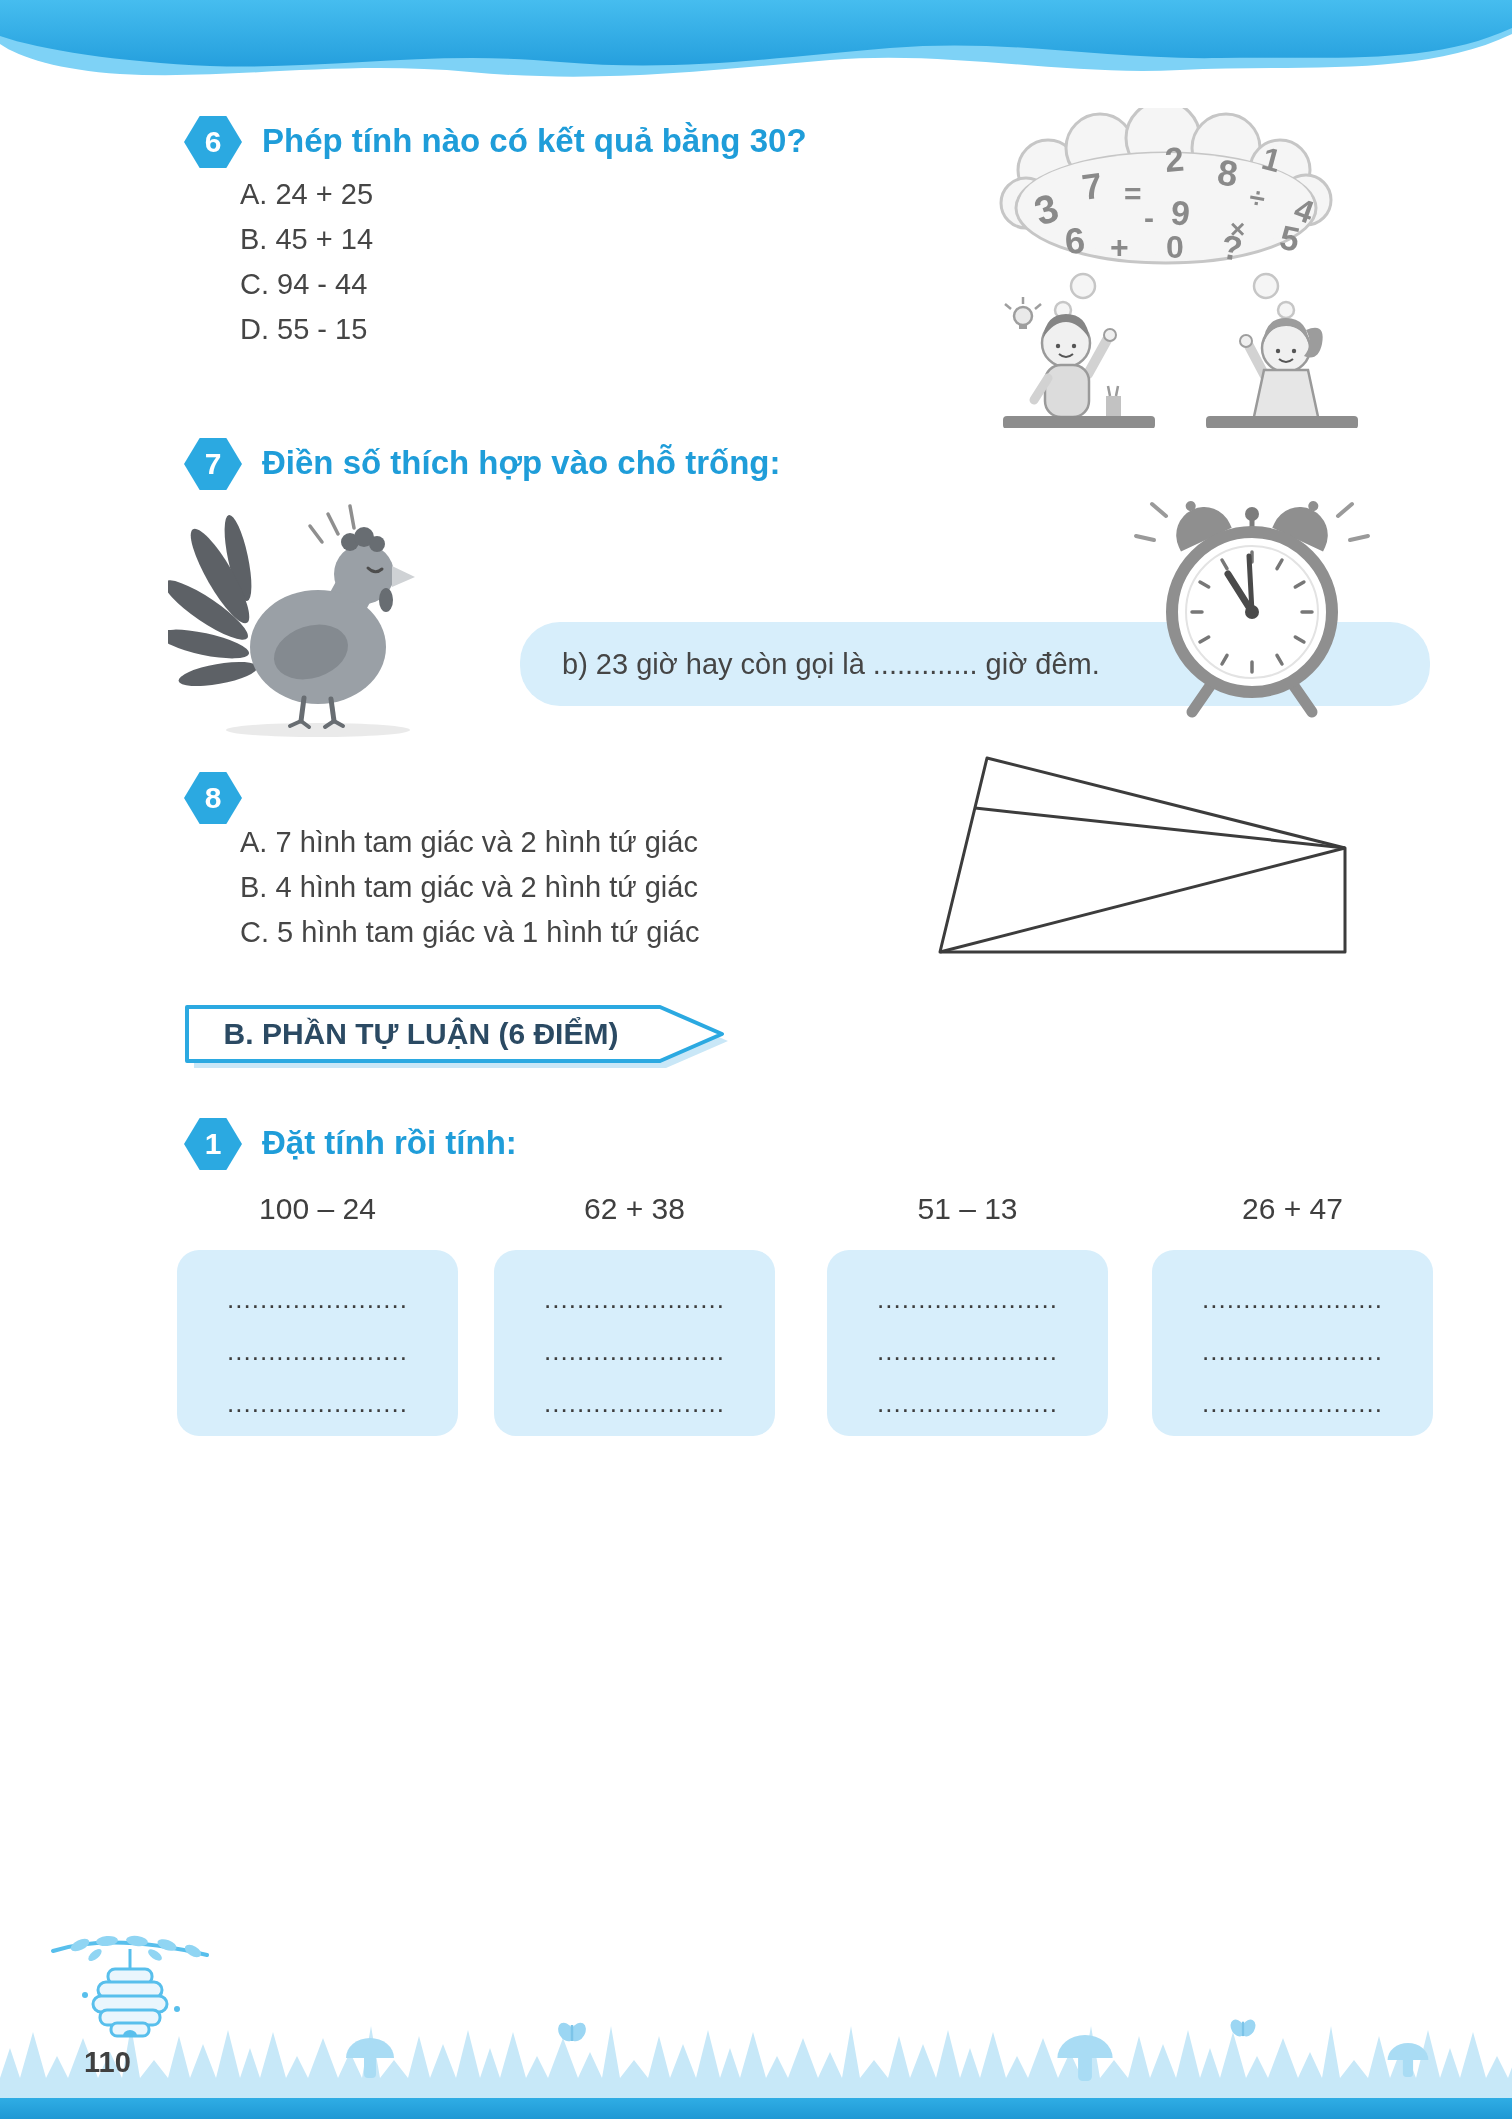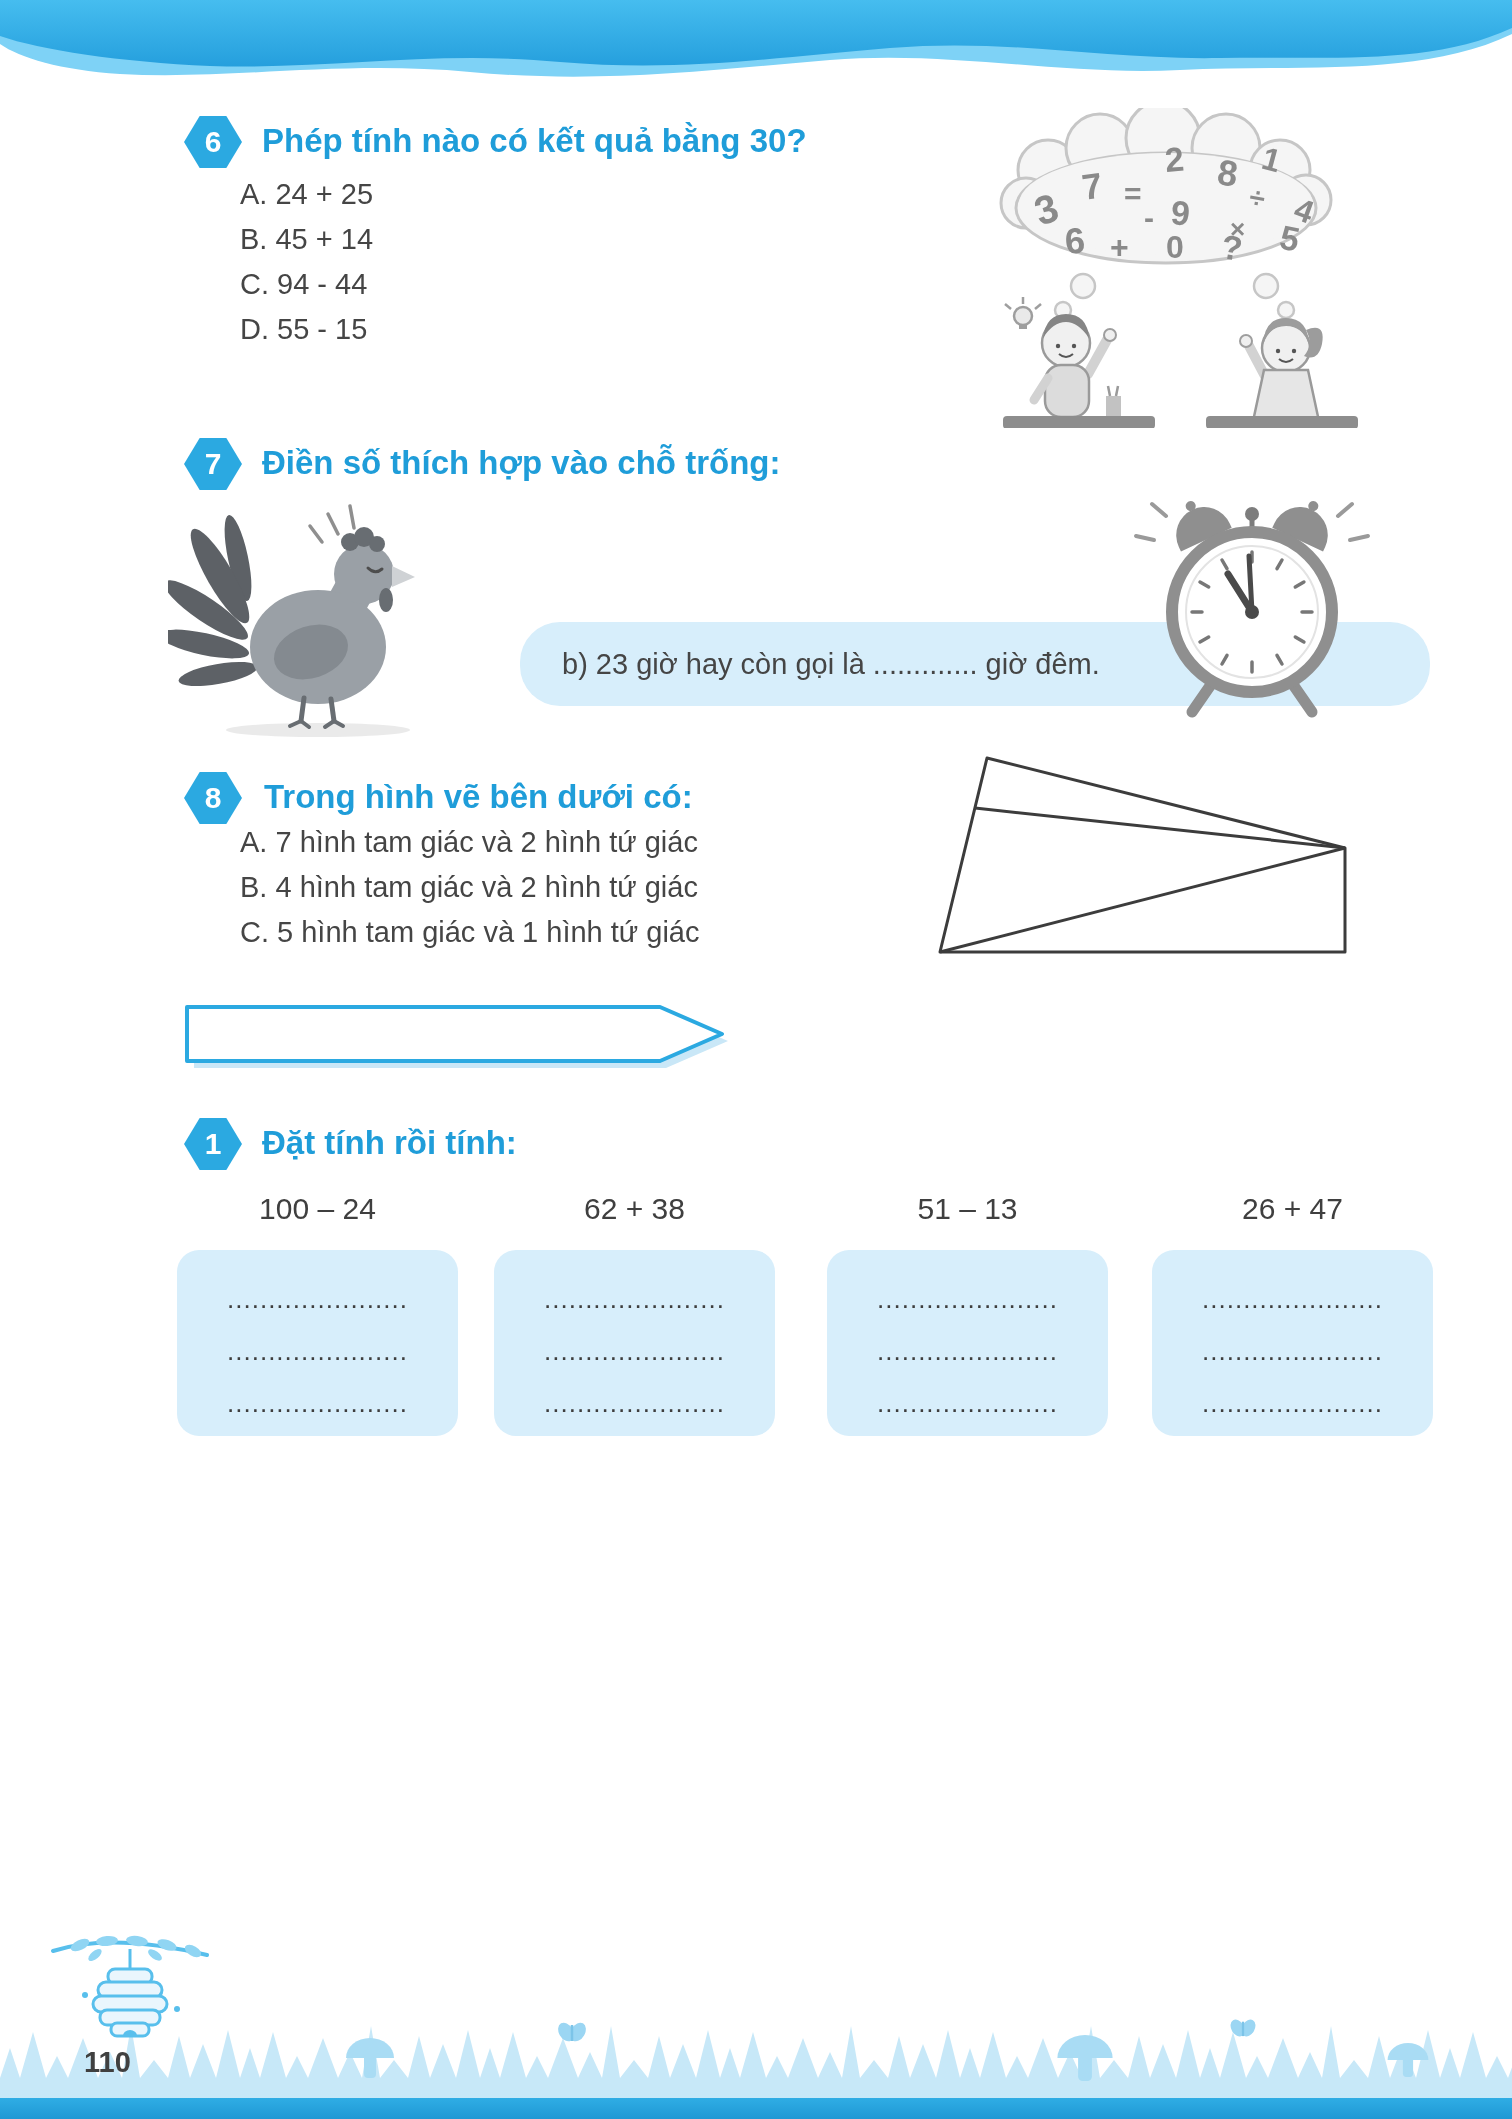--- a/index.html
+++ b/index.html
@@ -246,36 +246,36 @@
       <line x1="70" y1="138" x2="80" y2="138"></line>
       <line x1="78" y1="108" x2="86.7" y2="113"></line>
       <line x1="100" y1="86" x2="105" y2="94.7"></line>
     </g>
     <line x1="130" y1="138" x2="127" y2="82" stroke="#4a4a4a" stroke-width="5" stroke-linecap="round"></line>
     <line x1="130" y1="138" x2="106" y2="100" stroke="#4a4a4a" stroke-width="7" stroke-linecap="round"></line>
     <circle cx="130" cy="138" r="7" fill="#4a4a4a"></circle>
   </svg>
 
   <div class="badge q8-badge">8</div>
-  <div class="q-title q8-title">Trong hình vẽ bên dưới có:</div>
   <div class="option q8-a">A. 7 hình tam giác và 2 hình tứ giác</div>
   <div class="option q8-b">B. 4 hình tam giác và 2 hình tứ giác</div>
   <div class="option q8-c">C. 5 hình tam giác và 1 hình tứ giác</div>
 
   <svg class="geometry-illu" width="415" height="205" viewBox="0 0 415 205">
     <polygon points="52,6 410,96 410,200 5,200" fill="#ffffff" stroke="#3c3c3c" stroke-width="3" stroke-linejoin="round"></polygon>
     <line x1="40" y1="56" x2="410" y2="96" stroke="#3c3c3c" stroke-width="3"></line>
     <line x1="5" y1="200" x2="410" y2="96" stroke="#3c3c3c" stroke-width="3"></line>
   </svg>
 
   <div class="banner-wrap">
     <svg width="560" height="76" viewBox="0 0 560 76">
       <path d="M12,14 L484,14 L546,41 L484,68 L12,68 Z" fill="#c9e7f7"></path>
       <path d="M5,7 L478,7 L540,34 L478,61 L5,61 Z" fill="#ffffff" stroke="#2BA9E1" stroke-width="4" stroke-linejoin="round"></path>
     </svg>
+    <div class="banner-text">B. PHẦN TỰ LUẬN (6 ĐIỂM)</div>
   </div>
 
   <div class="badge q1-badge">1</div>
   <div class="q-title q1-title">Đặt tính rồi tính:</div>
 
   <div class="problem p1">100 – 24</div>
   <div class="problem p2">62 + 38</div>
   <div class="problem p3">51 – 13</div>
   <div class="problem p4">26 + 47</div>
 

